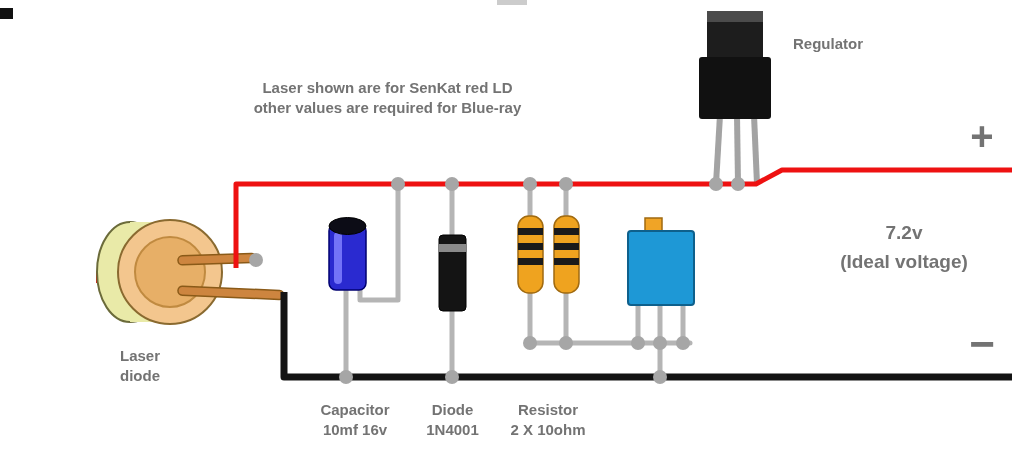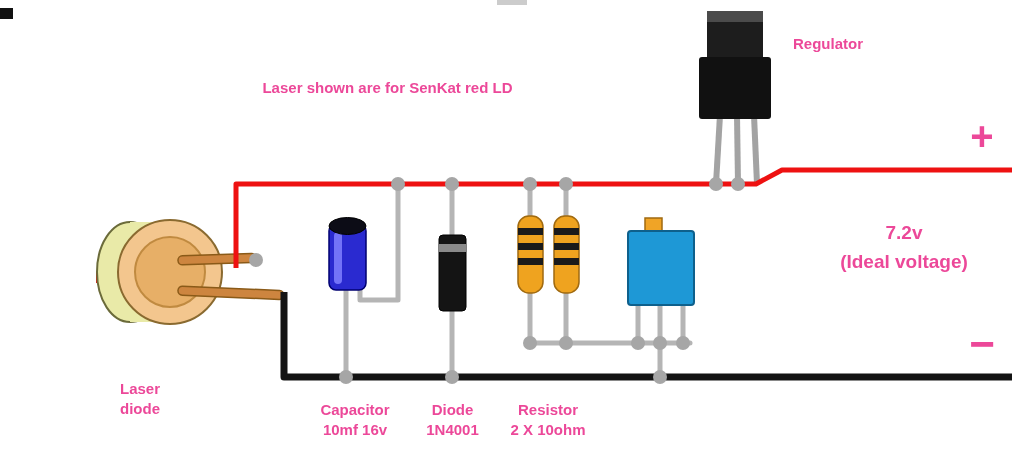--- a/index.html
+++ b/index.html
@@ -1,20 +1,20 @@
 <!DOCTYPE html>
 <html><head>
 <meta charset="utf-8">
 <style>
   html,body{margin:0;padding:0;background:#fff;}
   .stage{position:relative;width:1022px;height:475px;background:#ffffff;overflow:hidden;
          font-family:"Liberation Sans",sans-serif;}
   .stage svg{position:absolute;left:0;top:0;}
   .txt{position:absolute;font-weight:bold;font-size:15px;line-height:20px;
-       text-align:center;color:#ec4899;white-space:nowrap;}
+       text-align:center;color:#737373;white-space:nowrap;}
   .txt.big{line-height:1;}
   .volts{font-size:19px;line-height:29px;}
 </style>
 </head>
 <body>
 
 <div class="stage">
 
   <svg width="1022" height="475" viewBox="0 0 1022 475">
 
@@ -104,36 +104,37 @@
     </g>
 
     <g>
       <rect x="645" y="218" width="17" height="16" stroke="#a06a10" stroke-width="1.5" fill="#f0a426"></rect>
       <rect x="628" y="231" width="66" height="74" rx="3" stroke="#0e608c" stroke-width="2" fill="#1e98d6"></rect>
     </g>
   </svg>
 
   <div class="txt" style="left:205px;top:78px;width:365px;">
     <div>Laser shown are for SenKat red LD</div>
+    <div>other values are required for Blue-ray</div>
   </div>
 
   <div class="txt" style="left:793px;top:34px;width:130px;text-align:left;">
     <div>Regulator</div>
   </div>
 
   <div class="txt big" style="left:952px;top:116px;width:60px;font-size:40px;">+</div>
 
   <div class="txt volts" style="left:790px;top:218px;width:228px;">
     <div>7.2v</div>
     <div>(Ideal voltage)</div>
   </div>
 
   <div class="txt big" style="left:952px;top:322px;width:60px;font-size:44px;">−</div>
 
-  <div class="txt" style="left:120px;top:346px;width:80px;text-align:left;margin-top:33px;">
+  <div class="txt" style="left:120px;top:346px;width:80px;text-align:left;">
     <div>Laser</div>
     <div>diode</div>
   </div>
 
   <div class="txt" style="left:300px;top:400px;width:110px;">
     <div>Capacitor</div>
     <div>10mf 16v</div>
   </div>
 
   <div class="txt" style="left:405px;top:400px;width:95px;">

